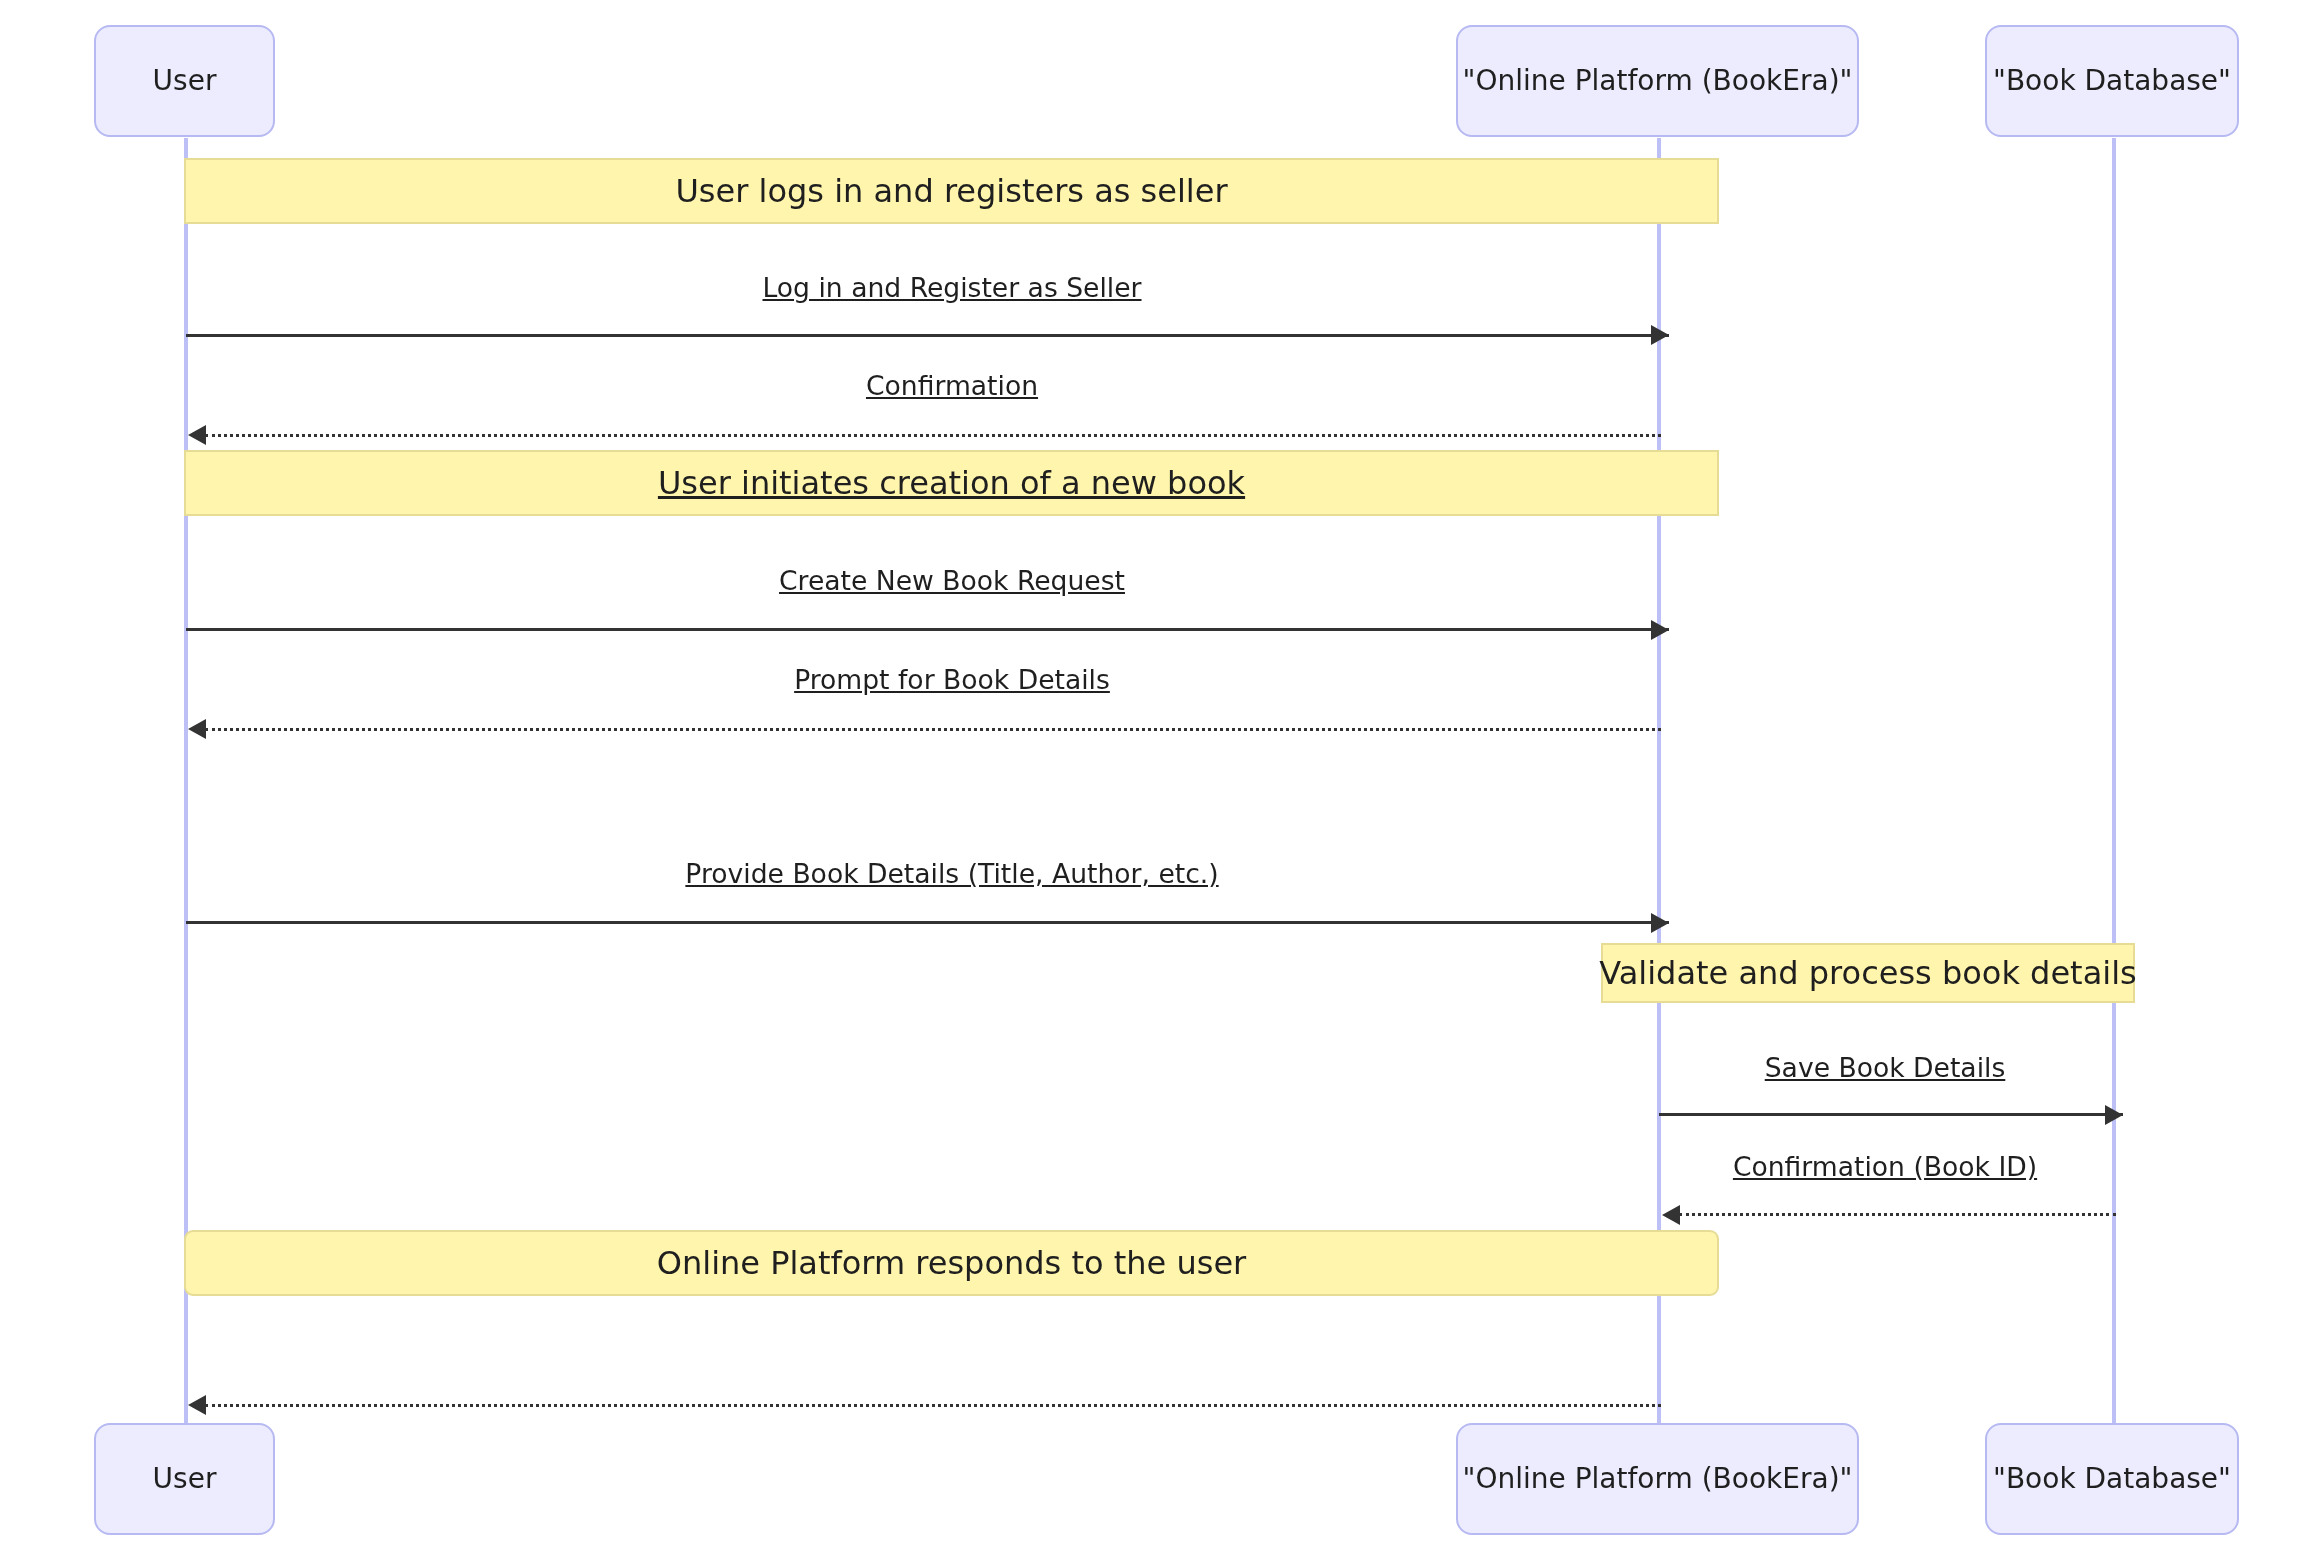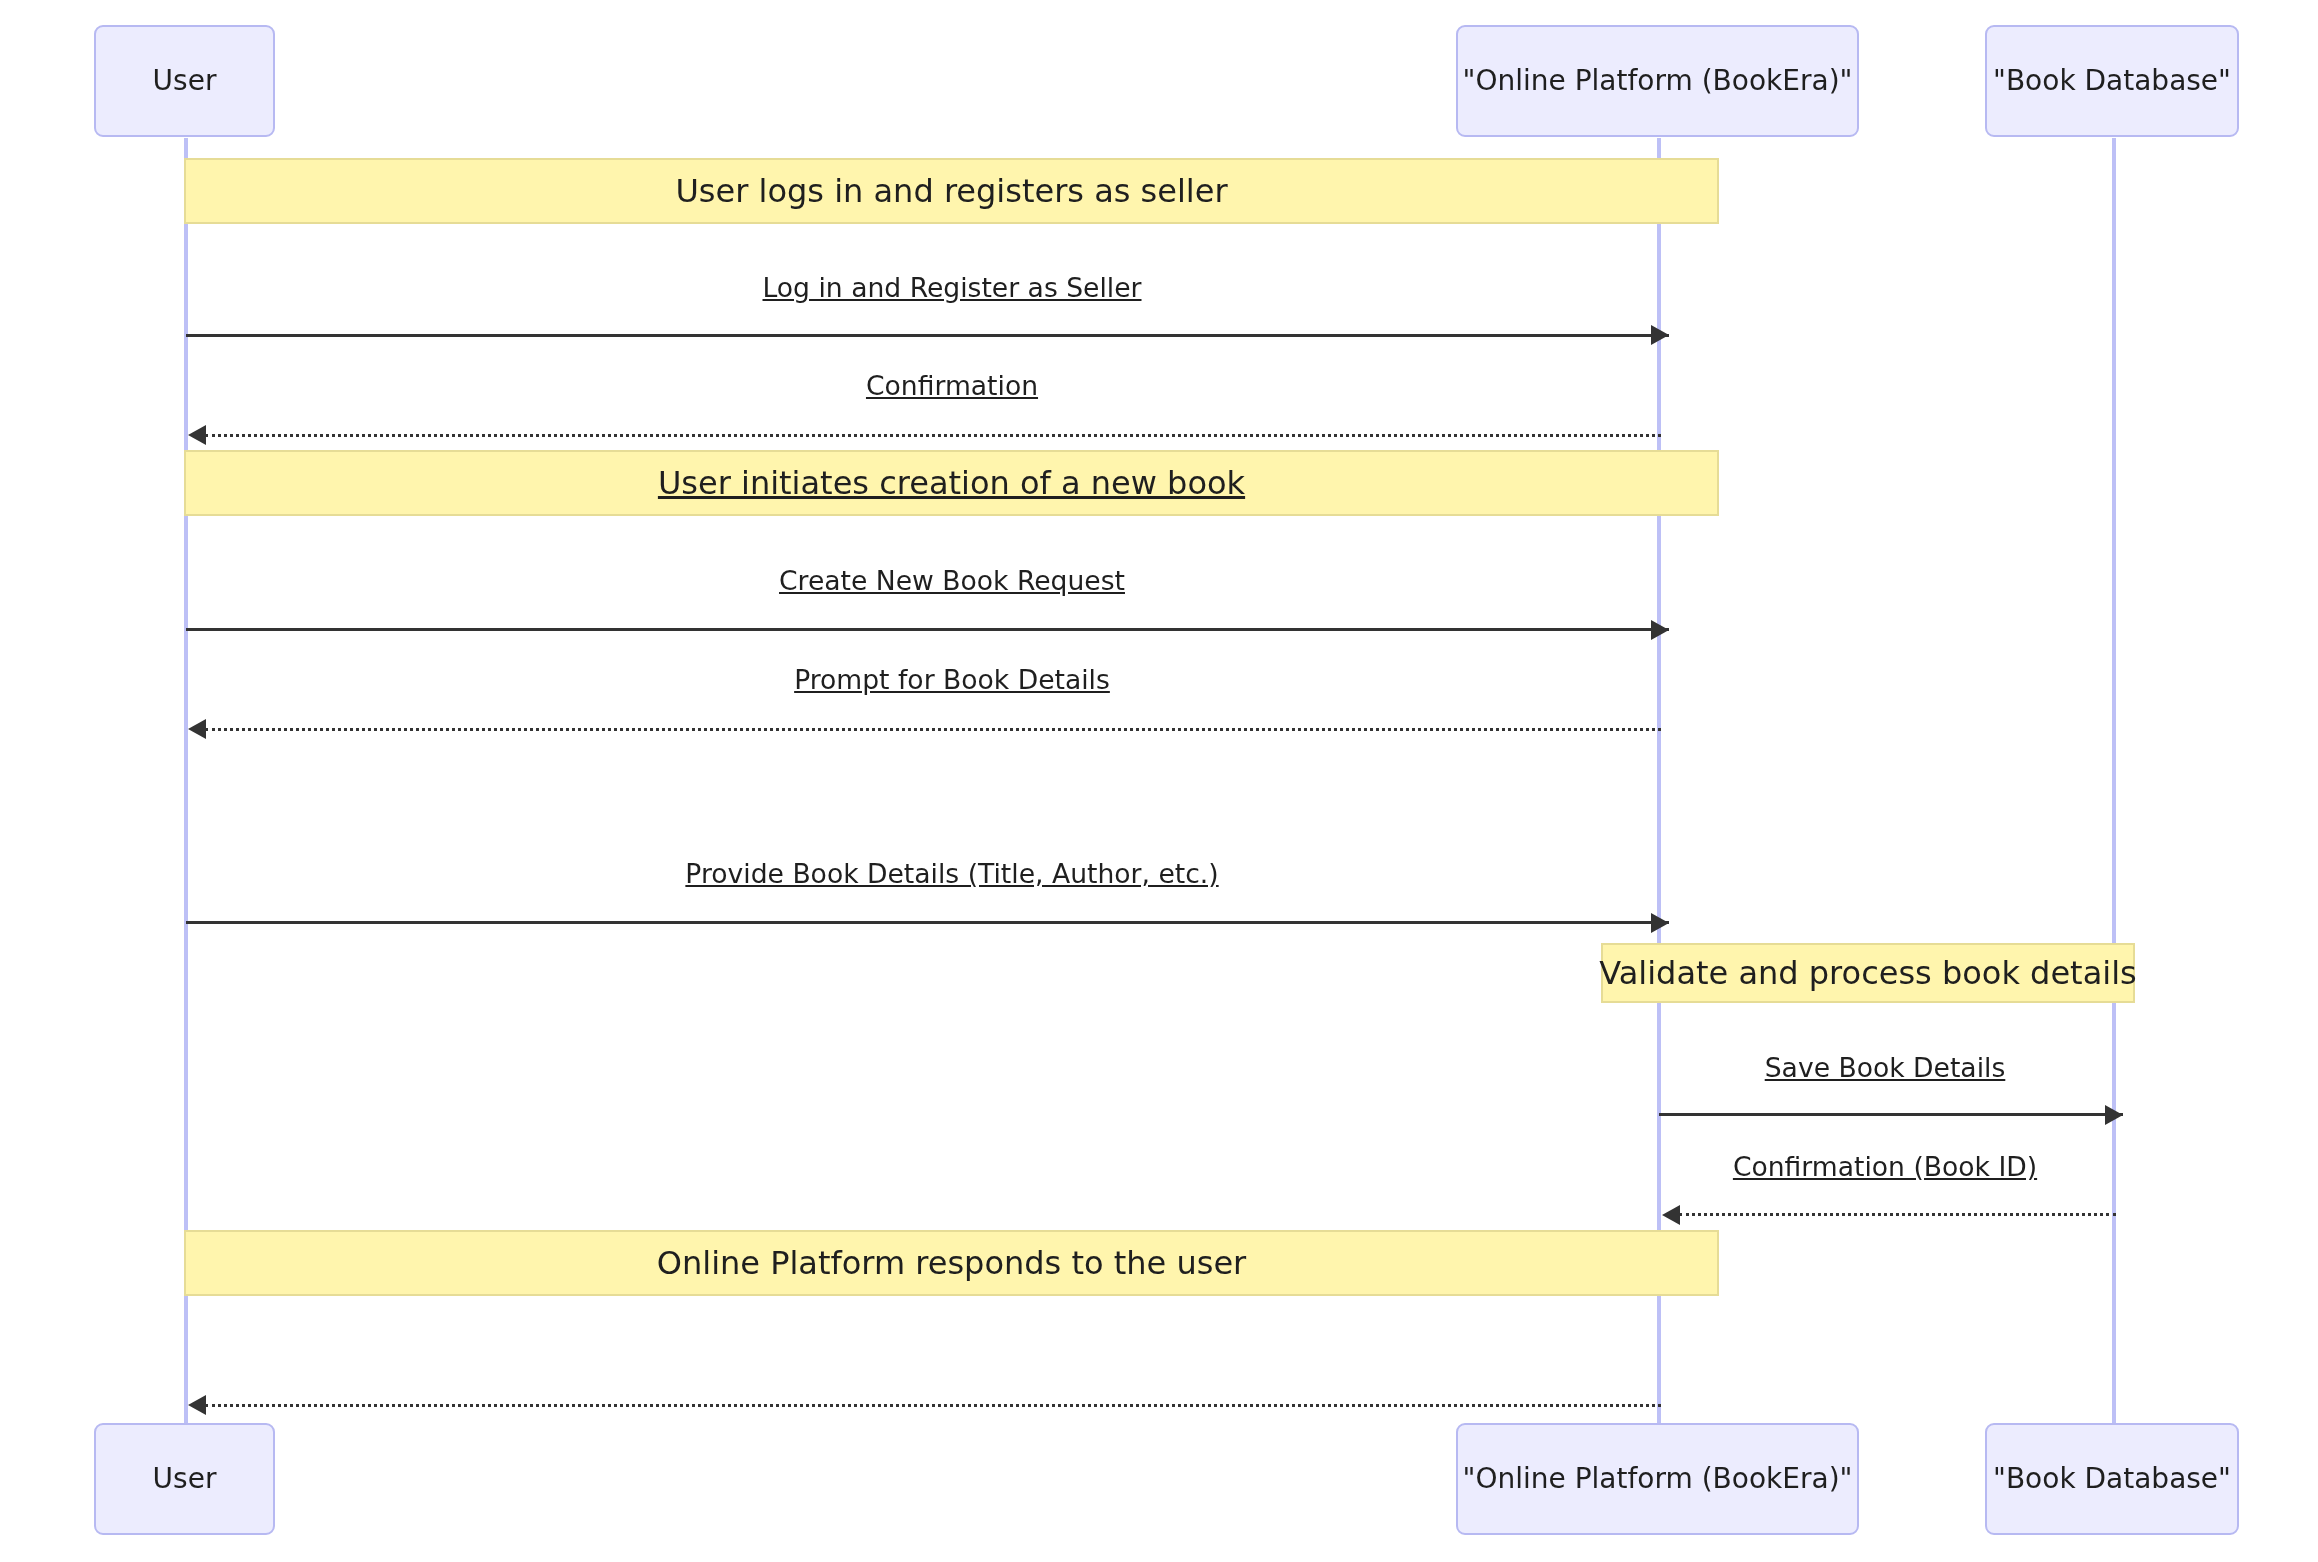--- a/index.html
+++ b/index.html
@@ -9,21 +9,21 @@
     width:2319px;height:1562px;
     background:#ffffff;
     overflow:hidden;
   }
   
   .participant{
     position:absolute;
     box-sizing:border-box;
     background:#ececfe;
     border:2.4px solid #b7b9f2;
-    border-radius:9px;
+    border-radius:16px;
     display:flex;align-items:center;justify-content:center;
     color:#1f1f1f;
     font-size:28px;
     line-height:1.2;
     text-align:center;
     padding:0 8.5px;
     white-space:nowrap;
     z-index:5;
   }
   
@@ -149,21 +149,21 @@
   </div>
   <div class="msg-line" style="left:1659px; top:1113px; width:464px;"></div>
   <div class="arrow-head right" style="left:2105px; top:1105px;"></div>
 
   <div class="msg-label" style="left:1885px; top:1151px;">
     <span>Confirmation (Book ID)</span>
   </div>
   <div class="msg-line dotted" style="left:1679px; top:1213px; width:437px;"></div>
   <div class="arrow-head left" style="left:1662px; top:1205px;"></div>
 
-  <div class="note" style="left:184px; top:1230px; width:1535px; height:66px;">
+  <div class="note" style="left:184px; top:1230px; width:1535px; height:66px;border-radius:9px;">
     <span>Online Platform responds to the user</span>
   </div>
 
   <div class="msg-line dotted" style="left:205px; top:1404px; width:1456px;"></div>
   <div class="arrow-head left" style="left:188px; top:1395px;"></div>
 
   <div class="participant" style="left:94px;  top:1423px; width:181px; height:112px;">
     <span>User</span>
   </div>
   <div class="participant" style="left:1456px; top:1423px; width:403px; height:112px;">

